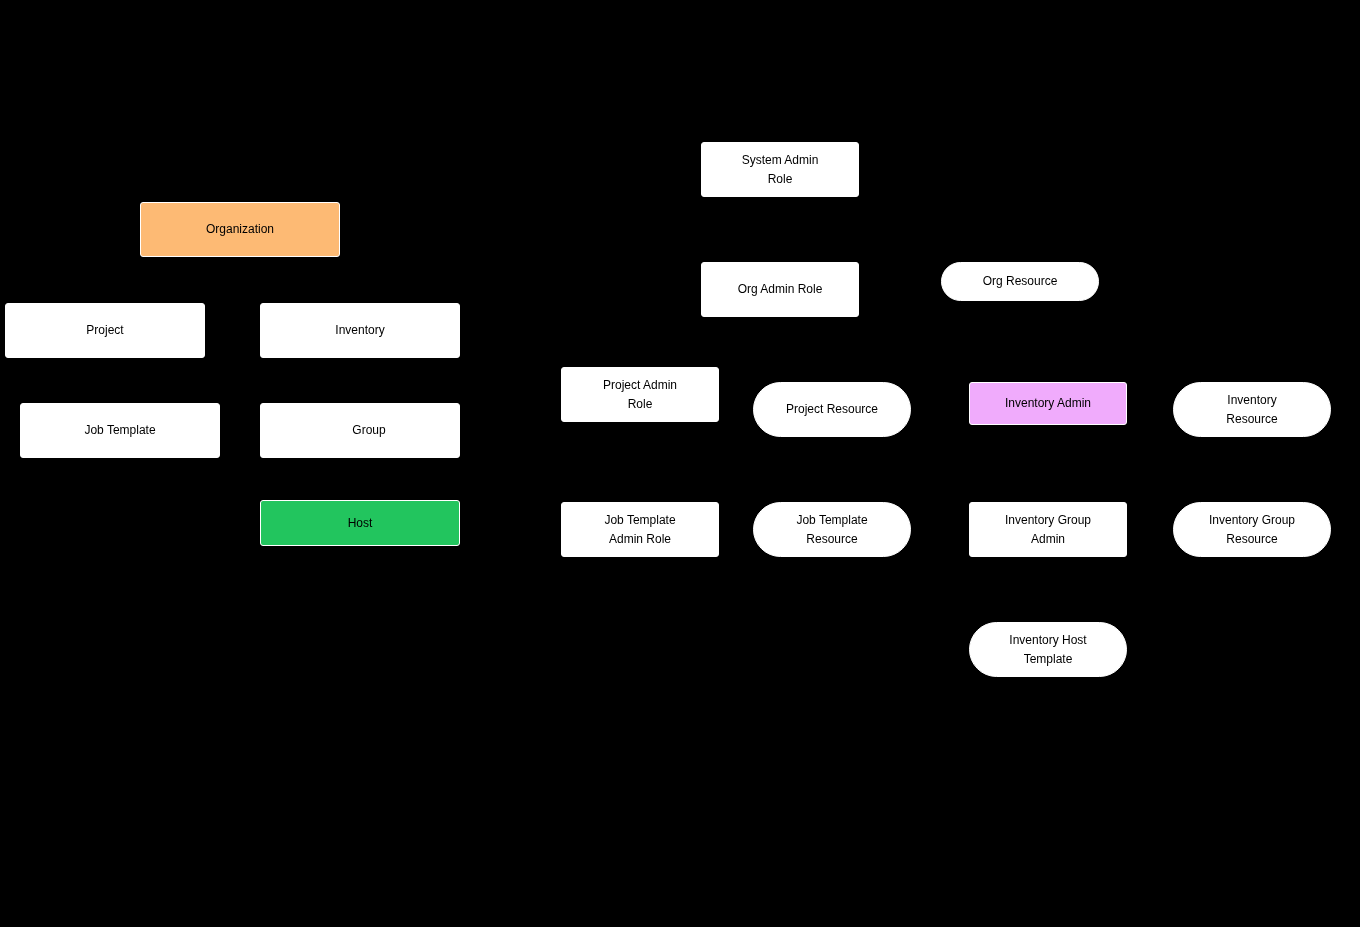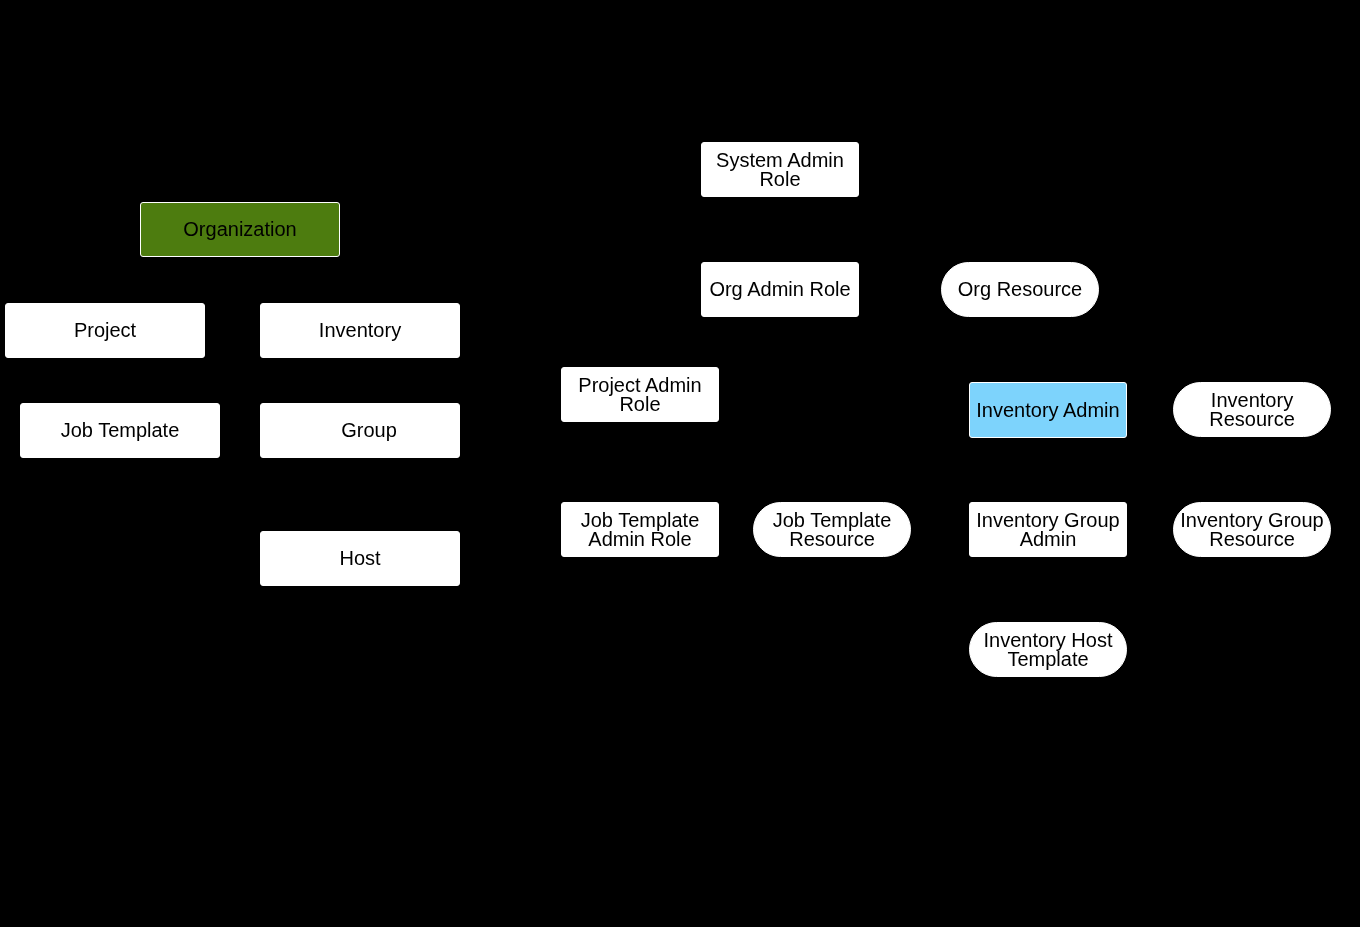--- a/index.html
+++ b/index.html
@@ -16,21 +16,21 @@
     font-family: "Liberation Sans", sans-serif;
   }
   .node {
     position: absolute;
     background: #ffffff;
     color: #000000;
     display: flex;
     align-items: center;
     justify-content: center;
     text-align: center;
-    font-size: 20px;
+    font-size: 12px;
     line-height: 19px;
     box-sizing: border-box;
     padding: 2px 6px;
     border: 1px solid #ffffff;
   }
   .node.rect {
     border-radius: 3px;
   }
   .node.pill {
     border-radius: 999px;
@@ -38,53 +38,56 @@
   .node .label {
     display: block;
     width: 100%;
     white-space: pre-line;
   }
 </style>
 </head>
 <body>
 
 <div id="canvas" style="background: rgb(0, 0, 0);">
-    <div class="node rect" style="left: 140px; top: 202px; width: 200px; height: 55px; background: #4d7c0f; color: rgb(0, 0, 0); border-color: rgb(255, 255, 255);">
+    <div class="node rect" style="left: 140px; top: 202px; width: 200px; height: 55px; background: #fdba74; color: rgb(0, 0, 0); border-color: rgb(255, 255, 255);">
       <span class="label">Organization</span>
     </div>
     <div class="node rect" style="left: 5px; top: 303px; width: 200px; height: 55px; background: rgb(255, 255, 255); color: rgb(0, 0, 0); border-color: rgb(255, 255, 255);">
       <span class="label">Project</span>
     </div>
     <div class="node rect" style="left: 260px; top: 303px; width: 200px; height: 55px; background: rgb(255, 255, 255); color: rgb(0, 0, 0); border-color: rgb(255, 255, 255);">
       <span class="label">Inventory</span>
     </div>
     <div class="node rect" style="left: 20px; top: 403px; width: 200px; height: 55px; background: rgb(255, 255, 255); color: rgb(0, 0, 0); border-color: rgb(255, 255, 255);">
       <span class="label">Job Template</span>
     </div>
     <div class="node rect" style="left: 260px; top: 403px; width: 200px; height: 55px; background: rgb(255, 255, 255); color: rgb(0, 0, 0); border-color: rgb(255, 255, 255); padding-left: 24px;">
       <span class="label">Group</span>
     </div>
-    <div class="node rect" style="left: 260px; top: 531px; width: 200px; height: 55px; background: #ffffff; color: rgb(0, 0, 0); border-color: rgb(255, 255, 255);">
+    <div class="node rect" style="left: 260px; top: 500px; width: 200px; height: 46px; background: #22c55e; color: rgb(0, 0, 0); border-color: rgb(255, 255, 255);">
       <span class="label">Host</span>
     </div>
     <div class="node rect" style="left: 701px; top: 142px; width: 158px; height: 55px; background: rgb(255, 255, 255); color: rgb(0, 0, 0); border-color: rgb(255, 255, 255);">
       <span class="label">System Admin
 Role</span>
     </div>
     <div class="node rect" style="left: 701px; top: 262px; width: 158px; height: 55px; background: rgb(255, 255, 255); color: rgb(0, 0, 0); border-color: rgb(255, 255, 255);">
       <span class="label">Org Admin Role</span>
     </div>
-    <div class="node pill" style="left: 941px; top: 262px; width: 158px; height: 55px; background: rgb(255, 255, 255); color: rgb(0, 0, 0); border-color: rgb(255, 255, 255);">
+    <div class="node pill" style="left: 941px; top: 262px; width: 158px; height: 39px; background: rgb(255, 255, 255); color: rgb(0, 0, 0); border-color: rgb(255, 255, 255);">
       <span class="label">Org Resource</span>
     </div>
     <div class="node rect" style="left: 561px; top: 367px; width: 158px; height: 55px; background: rgb(255, 255, 255); color: rgb(0, 0, 0); border-color: rgb(255, 255, 255);">
       <span class="label">Project Admin
 Role</span>
     </div>
-    <div class="node rect" style="left: 969px; top: 382px; width: 158px; height: 56px; background: #7dd3fc; color: rgb(0, 0, 0); border-color: rgb(255, 255, 255);">
+    <div class="node pill" style="left: 753px; top: 382px; width: 158px; height: 55px; background: rgb(255, 255, 255); color: rgb(0, 0, 0); border-color: rgb(255, 255, 255);">
+      <span class="label">Project Resource</span>
+    </div>
+    <div class="node rect" style="left: 969px; top: 382px; width: 158px; height: 43px; background: #f0abfc; color: rgb(0, 0, 0); border-color: rgb(255, 255, 255);">
       <span class="label">Inventory Admin</span>
     </div>
     <div class="node pill" style="left: 1173px; top: 382px; width: 158px; height: 55px; background: rgb(255, 255, 255); color: rgb(0, 0, 0); border-color: rgb(255, 255, 255);">
       <span class="label">Inventory
 Resource</span>
     </div>
     <div class="node rect" style="left: 561px; top: 502px; width: 158px; height: 55px; background: rgb(255, 255, 255); color: rgb(0, 0, 0); border-color: rgb(255, 255, 255);">
       <span class="label">Job Template
 Admin Role</span>
     </div>

